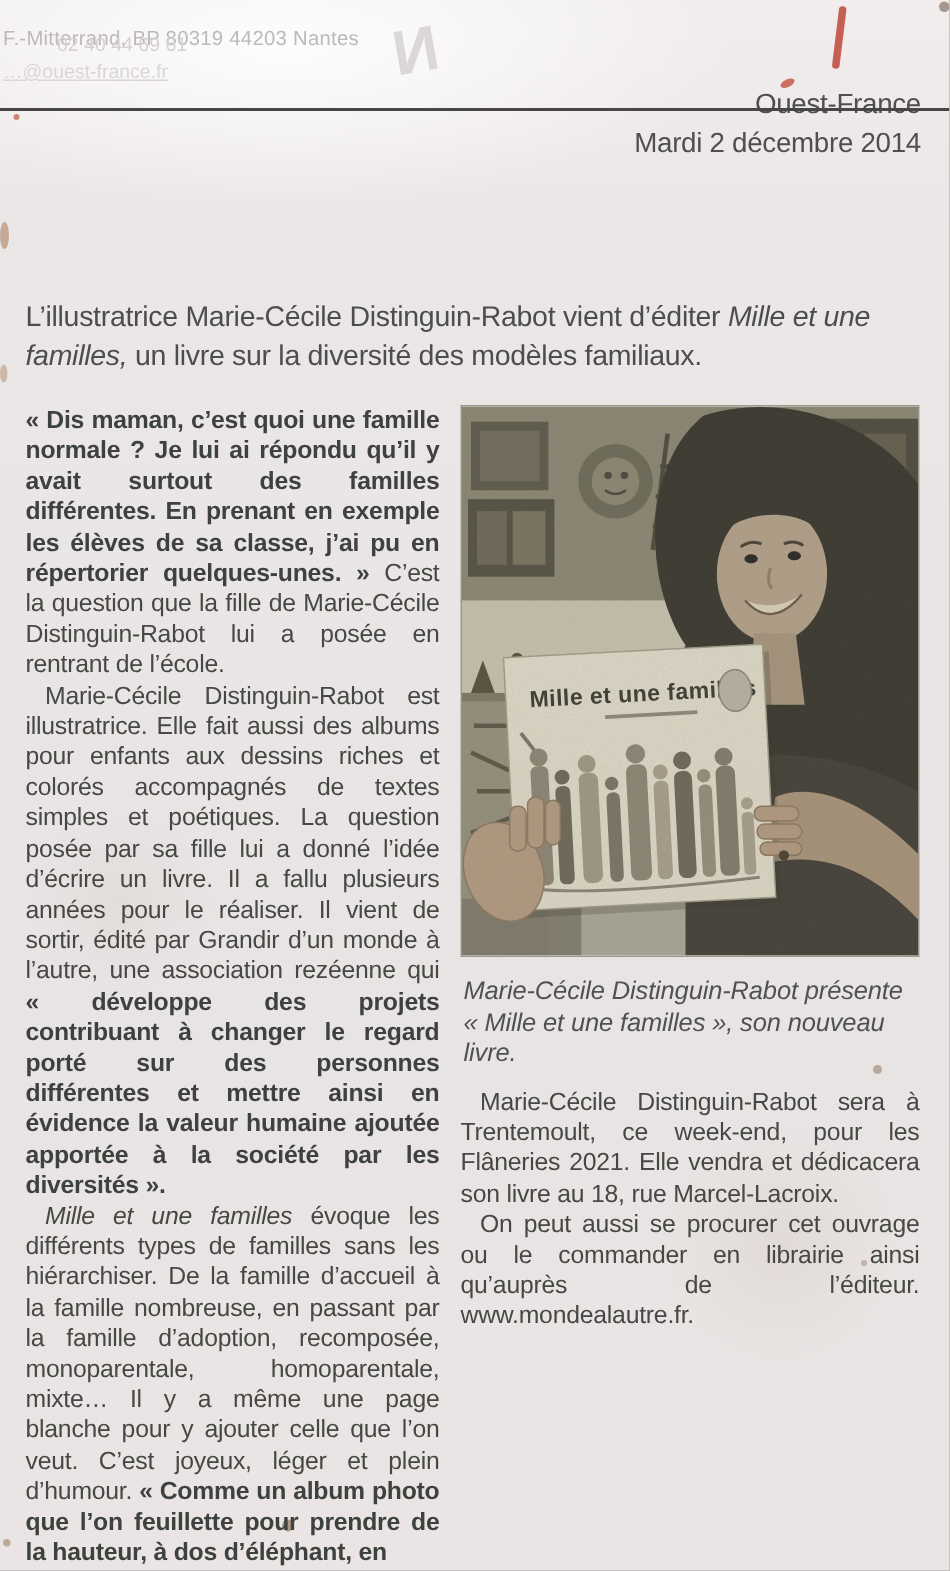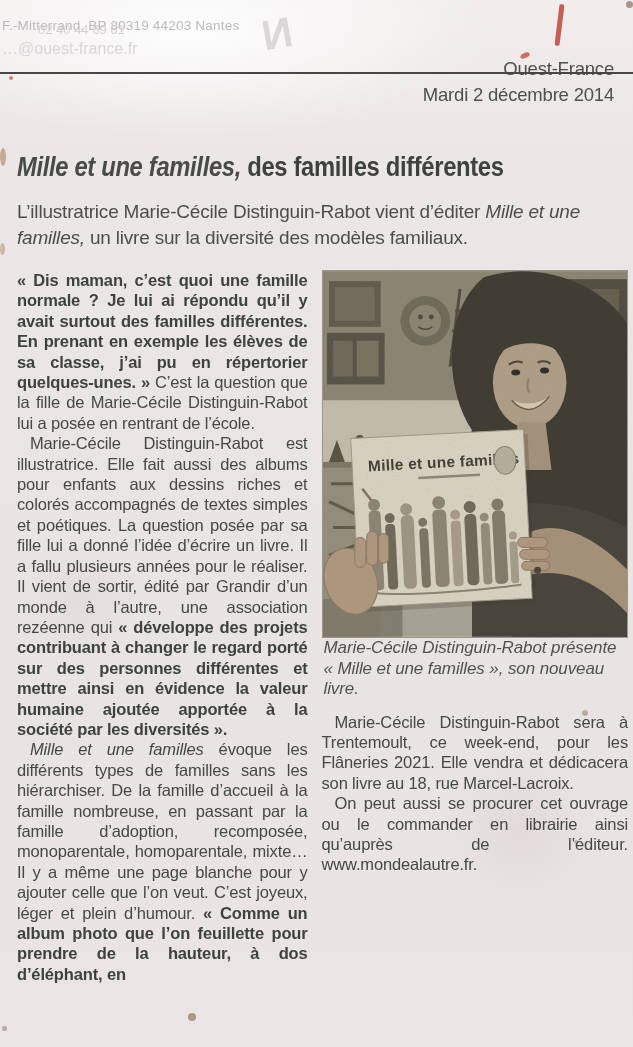--- a/index.html
+++ b/index.html
@@ -8,21 +8,21 @@
     font-family:"Liberation Sans",sans-serif;color:#454844;
     background:
       radial-gradient(ellipse 420px 150px at 190px 30px, rgba(255,255,255,.9), rgba(255,255,255,0) 72%),
       radial-gradient(circle 90px at 520px 830px, rgba(208,198,196,.35), rgba(208,198,196,0) 90%),
       radial-gradient(circle 70px at 80px 600px, rgba(212,202,200,.3), rgba(212,202,200,0) 90%),
       linear-gradient(180deg,#f1eded 0%, #ece7e7 14%, #e9e4e4 60%, #eae5e4 100%);
   }
   
   .address{position:absolute;left:2px;top:18px;font-size:13.5px;color:#bdb9bb;letter-spacing:.2px;}
   .phone{position:absolute;left:38px;top:22px;font-size:13px;color:#d5d1d3;}
-  .email{position:absolute;left:2px;top:40px;font-size:16px;color:#dad6d8;}
+  .email{position:absolute;left:2px;top:40px;font-size:13px;color:#dad6d8;text-decoration:underline;}
   .watermark{position:absolute;left:262px;top:10px;font-size:42px;font-weight:bold;color:rgba(198,193,193,.6);
     transform:scaleX(-1) rotate(10deg);}
   .mast-right{position:absolute;right:19px;top:8px;text-align:right;font-size:18.5px;line-height:26px;color:#4e4f4e;letter-spacing:-.2px;margin-top:48px;}
   .rule{position:absolute;left:0;top:72px;width:633px;height:2px;background:#474645;border:none;margin:0;}
   
   .red-stroke{position:absolute;left:557px;top:4px;width:5px;height:42px;border-radius:3px;
     background:rgba(186,60,46,.8);transform:rotate(7deg);}
   .red-squiggle{position:absolute;left:520px;top:53px;width:10px;height:5px;border-radius:50%;
     background:rgba(192,70,52,.75);transform:rotate(-25deg);}
   .red-dot{position:absolute;left:9px;top:76px;width:4px;height:4px;border-radius:50%;background:rgba(180,62,45,.6);}
@@ -35,33 +35,33 @@
   .stain.s5{left:626px;top:1px;width:7px;height:7px;background:rgba(95,65,45,.5);}
   .stain.s6{left:2px;top:1026px;width:5px;height:5px;background:rgba(120,80,45,.4);}
   .stain.s7{left:574px;top:840px;width:4px;height:4px;background:rgba(130,90,55,.35);}
   
   h1{position:absolute;left:17px;top:150px;margin:0;font-size:28px;line-height:34px;
      color:#484c45;white-space:nowrap;letter-spacing:-.4px;}
   h1 .squeeze{display:inline-block;transform:scaleX(.85);transform-origin:0 50%;}
   .standfirst{position:absolute;left:17px;top:199px;margin:0;width:598px;
      font-size:19px;line-height:25.5px;color:#4c4e4c;letter-spacing:-.2px;}
   
-  .columns{position:absolute;left:0;top:264px;width:633px;padding:6px 5px 0 17px;box-sizing:border-box;
+  .columns{position:absolute;left:0;top:264px;width:633px;padding:6px 20px 0 17px;box-sizing:border-box;
      display:flex;gap:14px;}
   .col{font-size:16.5px;line-height:20.4px;text-align:justify;letter-spacing:-.15px;color:#454844;}
   .col-left{width:291px;}
   .col-right{width:307px;}
   .col p{margin:0;}
   .col p.indent{text-indent:13px;}
   .run-b{font-weight:bold;color:#3e423e;}
   .run-i{font-style:italic;}
   .run-bi{font-weight:bold;font-style:italic;}
   figure{margin:0;padding:0;line-height:0;}
   figure svg{display:block;border:1px solid #9b978c;box-sizing:border-box;}
-  figcaption,.caption{margin:0 4px 12px 2px;font-size:17px;line-height:20.5px;
+  figcaption,.caption{margin:13px 4px 12px 2px;font-size:17px;line-height:20.5px;
     font-style:italic;color:#4f524f;text-align:left;letter-spacing:-.1px;}
 </style>
 </head>
 <body>
 
 <div class="page">
 
   <header>
     <div class="address">F.-Mitterrand, BP 80319 44203 Nantes</div>
     <div class="phone">02 40 44 69 61</div>
@@ -78,21 +78,20 @@
   </header>
 
   <div class="stain s1"></div>
   <div class="stain s2"></div>
   <div class="stain s3"></div>
   <div class="stain s4"></div>
   <div class="stain s5"></div>
   <div class="stain s6"></div>
   <div class="stain s7"></div>
 
-  <h1><span class="squeeze"><span class="run-bi">Mille et une familles,</span><span class="run-b"> des familles différentes</span></span></h1>
   <p class="standfirst"><span class="run-n">L’illustratrice Marie-Cécile Distinguin-Rabot vient d’éditer </span><span class="run-i">Mille et une familles,</span><span class="run-n"> un livre sur la diversité des modèles familiaux.</span></p>
 
   <div class="columns">
     <div class="col col-left">
       <p><span class="run-b">« Dis maman, c’est quoi une famille normale ? Je lui ai répondu qu’il y avait surtout des familles différentes. En prenant en exemple les élèves de sa classe, j’ai pu en répertorier quelques-unes. » </span><span class="run-n">C’est la question que la fille de Marie-Cécile Distinguin-Rabot lui a posée en rentrant de l’école.</span></p>
       <p class="indent"><span class="run-n">Marie-Cécile Distinguin-Rabot est illustratrice. Elle fait aussi des albums pour enfants aux dessins riches et colorés accompagnés de textes simples et poétiques. La question posée par sa fille lui a donné l’idée d’écrire un livre. Il a fallu plusieurs années pour le réaliser. Il vient de sortir, édité par Grandir d’un monde à l’autre, une association rezéenne qui </span><span class="run-b">« développe des projets contribuant à changer le regard porté sur des personnes différentes et mettre ainsi en évidence la valeur humaine ajoutée apportée à la société par les diversités ».</span></p>
       <p class="indent"><span class="run-i">Mille et une familles</span><span class="run-n"> évoque les différents types de familles sans les hiérarchiser. De la famille d’accueil à la famille nombreuse, en passant par la famille d’adoption, recomposée, monoparentale, homoparentale, mixte… Il y a même une page blanche pour y ajouter celle que l’on veut. C’est joyeux, léger et plein d’humour. </span><span class="run-b">« Comme un album photo que l’on feuillette pour prendre de la hauteur, à dos d’éléphant, en</span></p>
     </div>
 
     <div class="col col-right">

